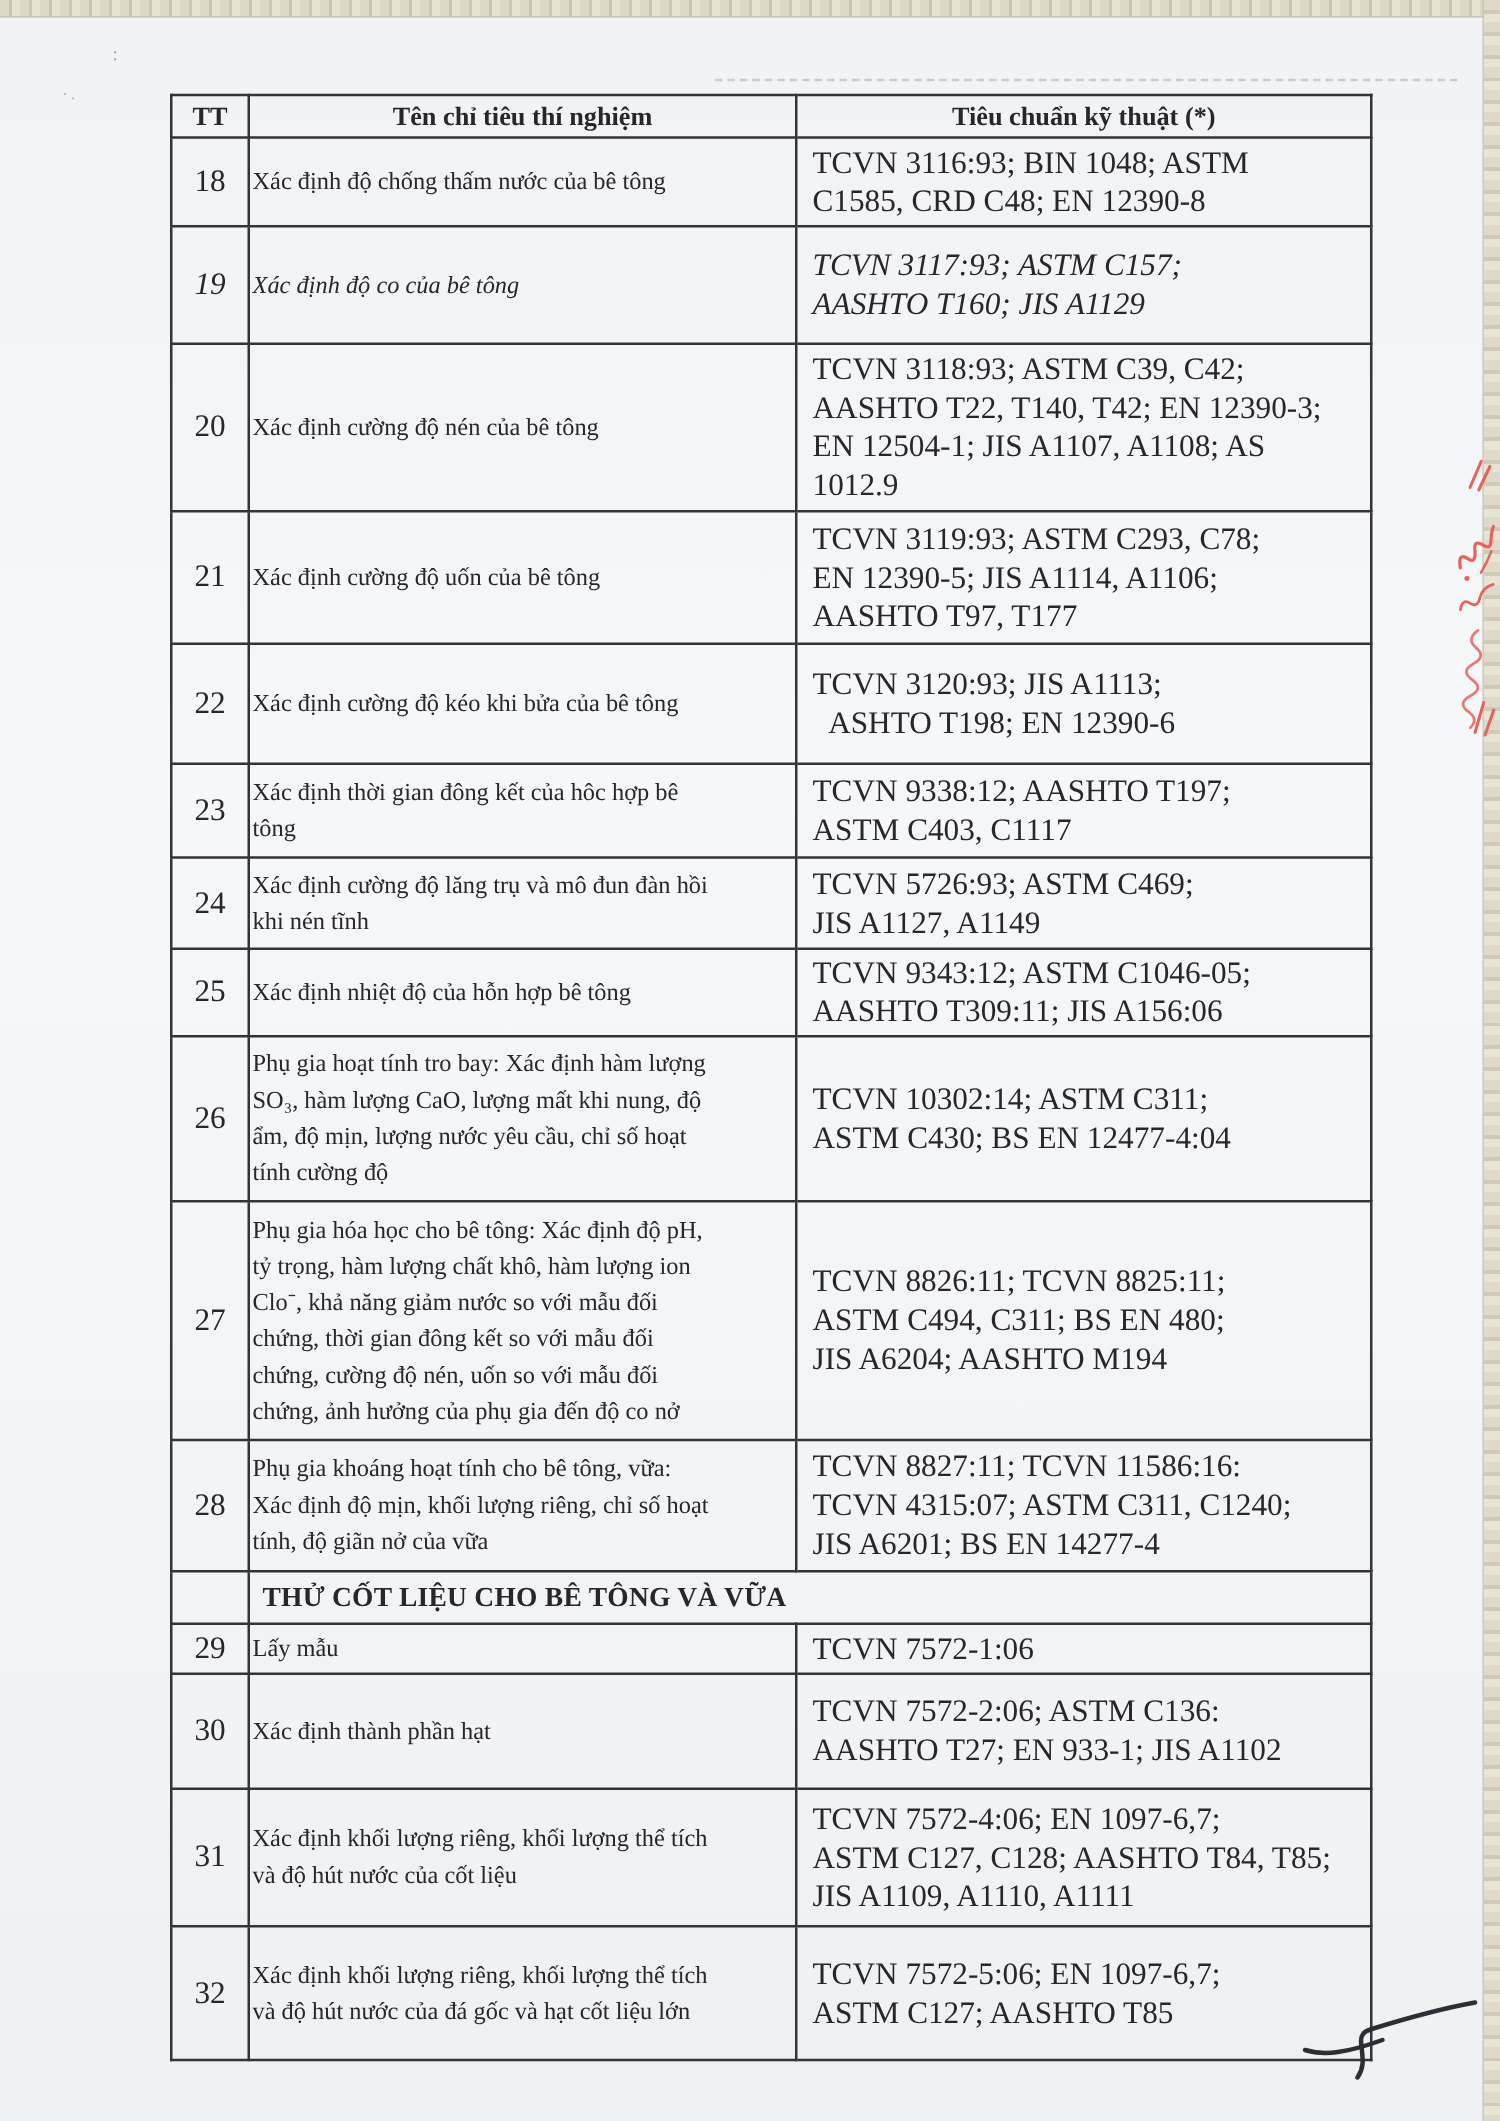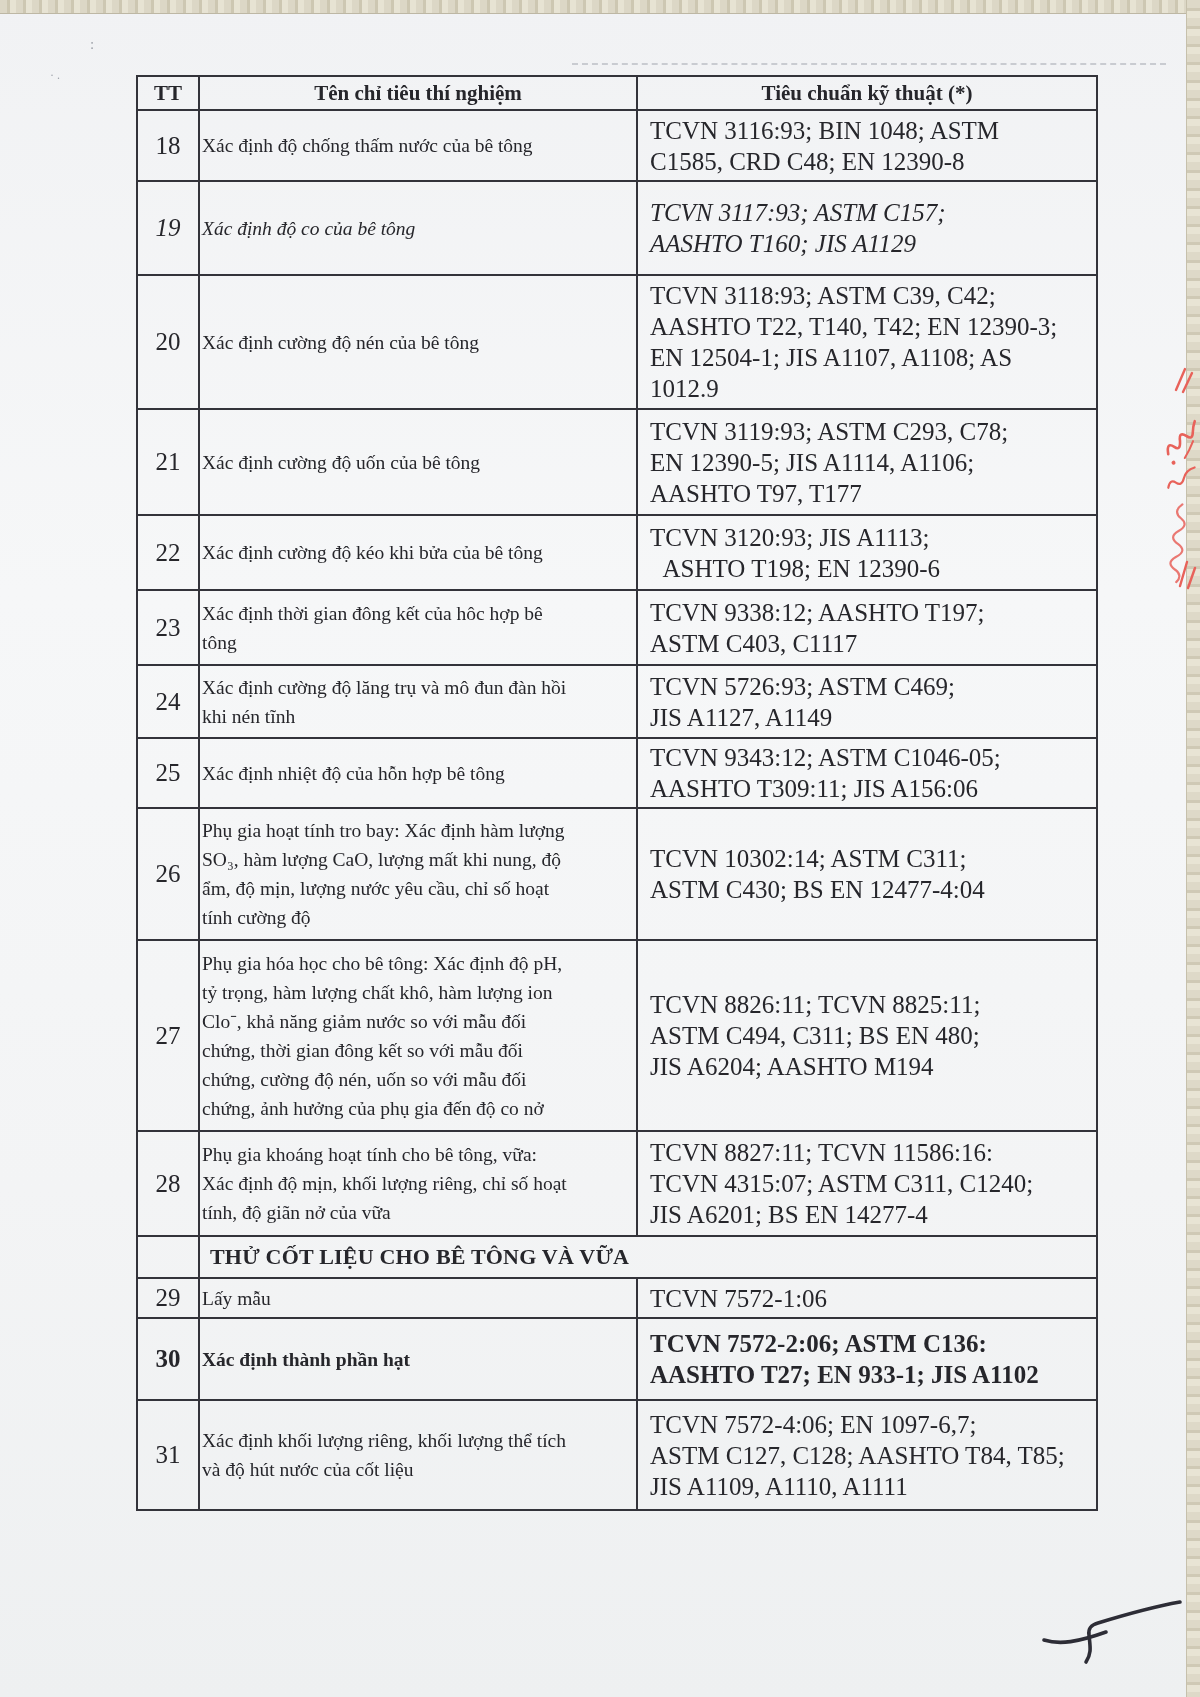--- a/index.html
+++ b/index.html
@@ -49,24 +49,24 @@
   tr.hdr td{
     font-weight:bold;text-align:center;font-size:21px;
     padding:2px 0;white-space:nowrap;
   }
   tr.hdr{height:34px;}
   tr.section td.sec{
     font-weight:bold;font-size:22px;padding-left:10px;letter-spacing:.2px;
   }
   
   tr.r18{height:71px;} tr.r19{height:94px;font-style:italic;} tr.r20{height:134px;}
-  tr.r21{height:106px;} tr.r22{height:75px;} tr.r23{height:75px;}
+  tr.r21{height:106px;} tr.r22{height:96px;} tr.r23{height:75px;}
   tr.r24{height:73px;margin-top:40px;} tr.r25{height:70px;} tr.r26{height:132px;}
   tr.r27{height:191px;} tr.r28{height:105px;} tr.section{height:42px;}
-  tr.r29{height:40px;} tr.r30{height:82px;font-weight:bold;} tr.r31{height:110px;}
+  tr.r29{height:40px;} tr.r30{height:92px;} tr.r31{height:110px;}
   tr.r32{height:107px;}
   
   .mark{position:absolute;z-index:5;}
   .mark svg{display:block;overflow:visible;}
 </style>
 </head>
 <body>
 
 <div class="edge-top"></div>
 <div class="edge-right"></div>
@@ -185,20 +185,27 @@
 AASHTO T27; EN 933-1; JIS A1102</td>
     </tr>
     <tr class="r31">
       <td class="tt">31</td>
       <td class="name">Xác định khối lượng riêng, khối lượng thể tích
 và độ hút nước của cốt liệu</td>
       <td class="std">TCVN 7572-4:06; EN 1097-6,7;
 ASTM C127, C128; AASHTO T84, T85;
 JIS A1109, A1110, A1111</td>
     </tr>
+    <tr class="r32">
+      <td class="tt">32</td>
+      <td class="name">Xác định khối lượng riêng, khối lượng thể tích
+và độ hút nước của đá gốc và hạt cốt liệu lớn</td>
+      <td class="std">TCVN 7572-5:06; EN 1097-6,7;
+ASTM C127; AASHTO T85</td>
+    </tr>
   </tbody>
 </table>
 
 <div class="mark" style="left:1172px;top:366px;">
   <svg width="24" height="28" viewBox="0 0 24 28">
     <path d="M4,24 L13,3 M11,26 L20,7" stroke="#e8625a" stroke-width="2.4" fill="none" stroke-linecap="round"></path>
   </svg>
 </div>
 <div class="mark" style="left:1155px;top:406px;transform:rotate(-32deg);">
   <svg width="46" height="56" viewBox="0 0 46 56">

